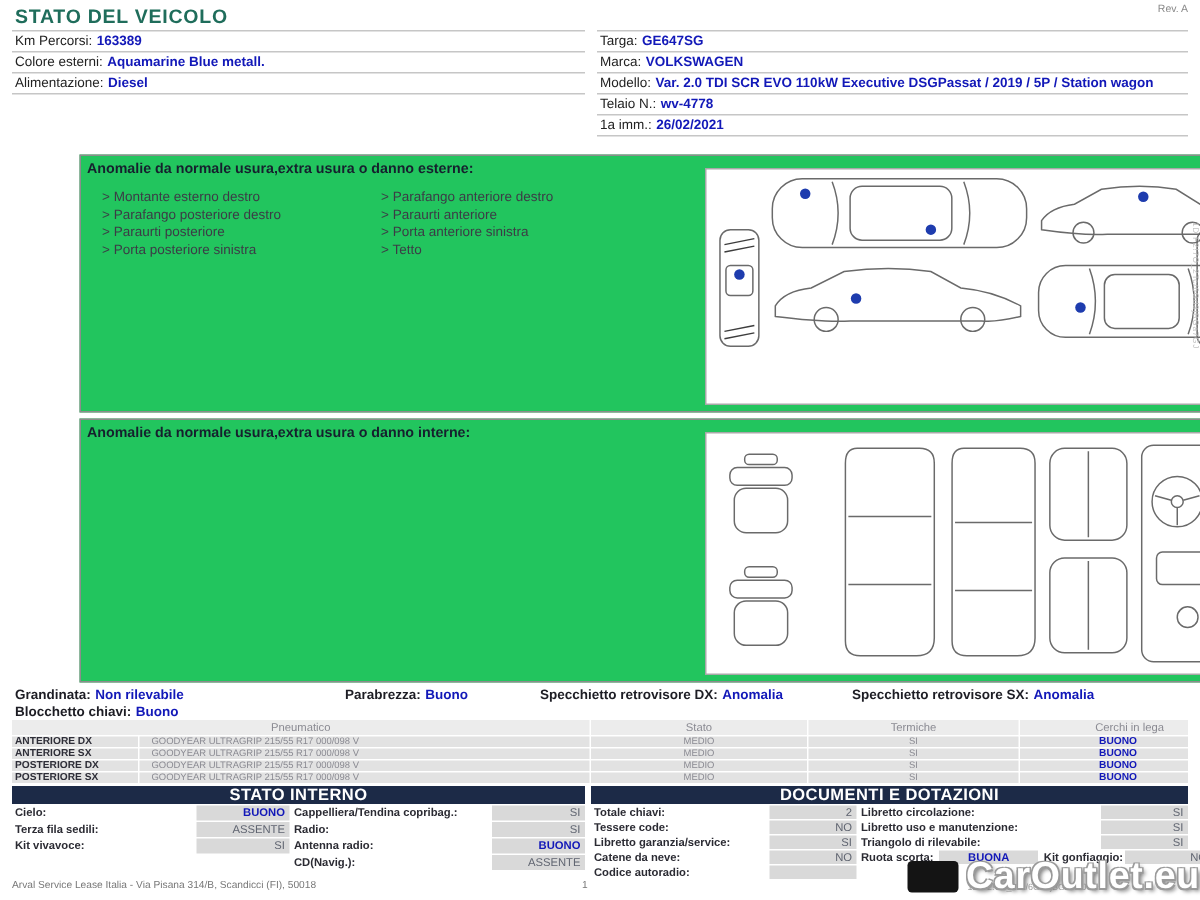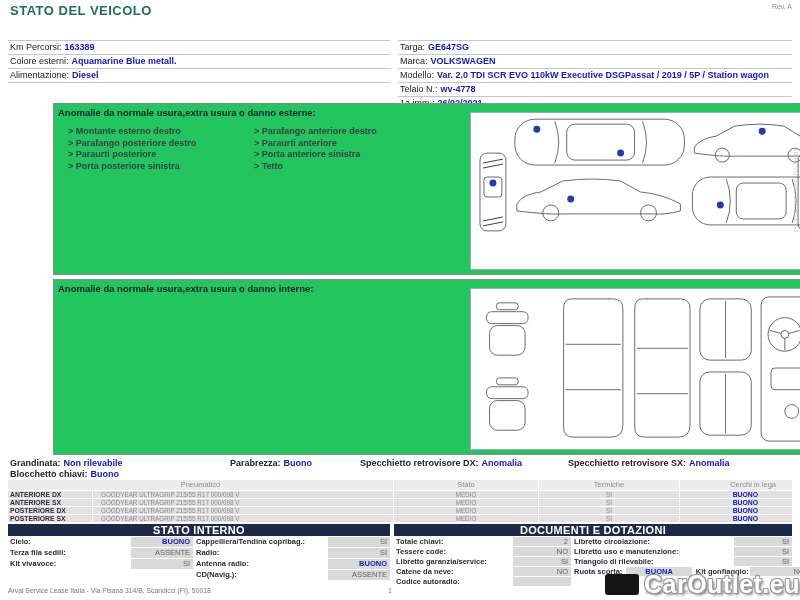--- a/index.html
+++ b/index.html
@@ -4,32 +4,32 @@
 <style>
   * { box-sizing: border-box; margin: 0; padding: 0; }
   html,body { width:800px; height:600px; background:#fff; }
   .page { position:relative; width:800px; height:600px; background:#ffffff;
           font-family:"Liberation Sans", sans-serif; overflow:hidden; }
 
   .title { position:absolute; left:10px; top:3px; font-size:13px; font-weight:bold;
            color:#1f6d5b; letter-spacing:0.5px; }
   .rev { position:absolute; right:8px; top:3px; font-size:7px; color:#8a8a8a; }
 
-  .info { position:absolute; top:20px; border-top:1px solid #c6c6c6;margin-top:20px; }
+  .info { position:absolute; top:20px; border-top:1px solid #c6c6c6; }
   .info.left { left:8px; width:382px; }
   .info.right { left:398px; width:394px; }
   .irow { border-bottom:1px solid #c6c6c6; padding:1px 2px; font-size:9px; line-height:11px; min-height:13px; }
   .irow .lab { color:#222; }
   .irow .val { color:#1218b8; font-weight:bold; margin-left:3px; }
 
   .section { position:absolute; left:8px; width:784px; border:1px solid #8c8c8c; background:#22c55e;margin-left:45px; }
   .section.ext { top:103px; height:172px; }
   .section.int { top:279px; height:176px; }
   .sec-title { position:absolute; left:4px; top:3px; font-size:9.5px; font-weight:bold; color:#16202e; }
-  .dmg-list { position:absolute; top:22px; font-size:9px; color:#3c3c46; line-height:11.5px;font-weight:bold; }
+  .dmg-list { position:absolute; top:22px; font-size:9px; color:#3c3c46; line-height:11.5px; }
   .dmg-list.c1 { left:14px; }
   .dmg-list.c2 { left:200px; }
   .diagram-box { position:absolute; left:416px; border:1px solid #a8a8a8; background:#fff; }
   .diagram-box.ext { top:8px; width:364px; height:158px; }
   .diagram-box.int { top:8px; width:364px; height:162px; }
   .diagram-box svg { display:block; width:100%; height:100%; }
 
   .statusline { position:absolute; left:8px; width:784px; height:11px; }
   .statusline .item { position:absolute; white-space:nowrap; font-size:9px; }
   .statusline .lab { font-weight:bold; color:#1d1d24; }

